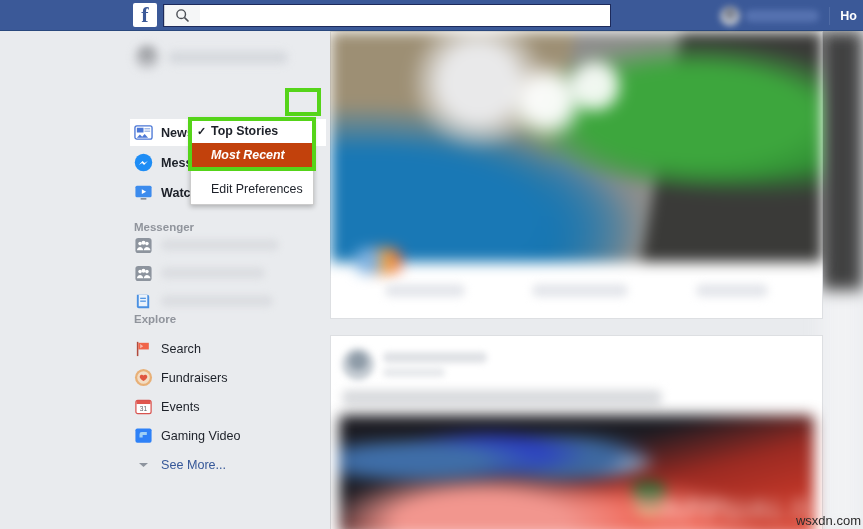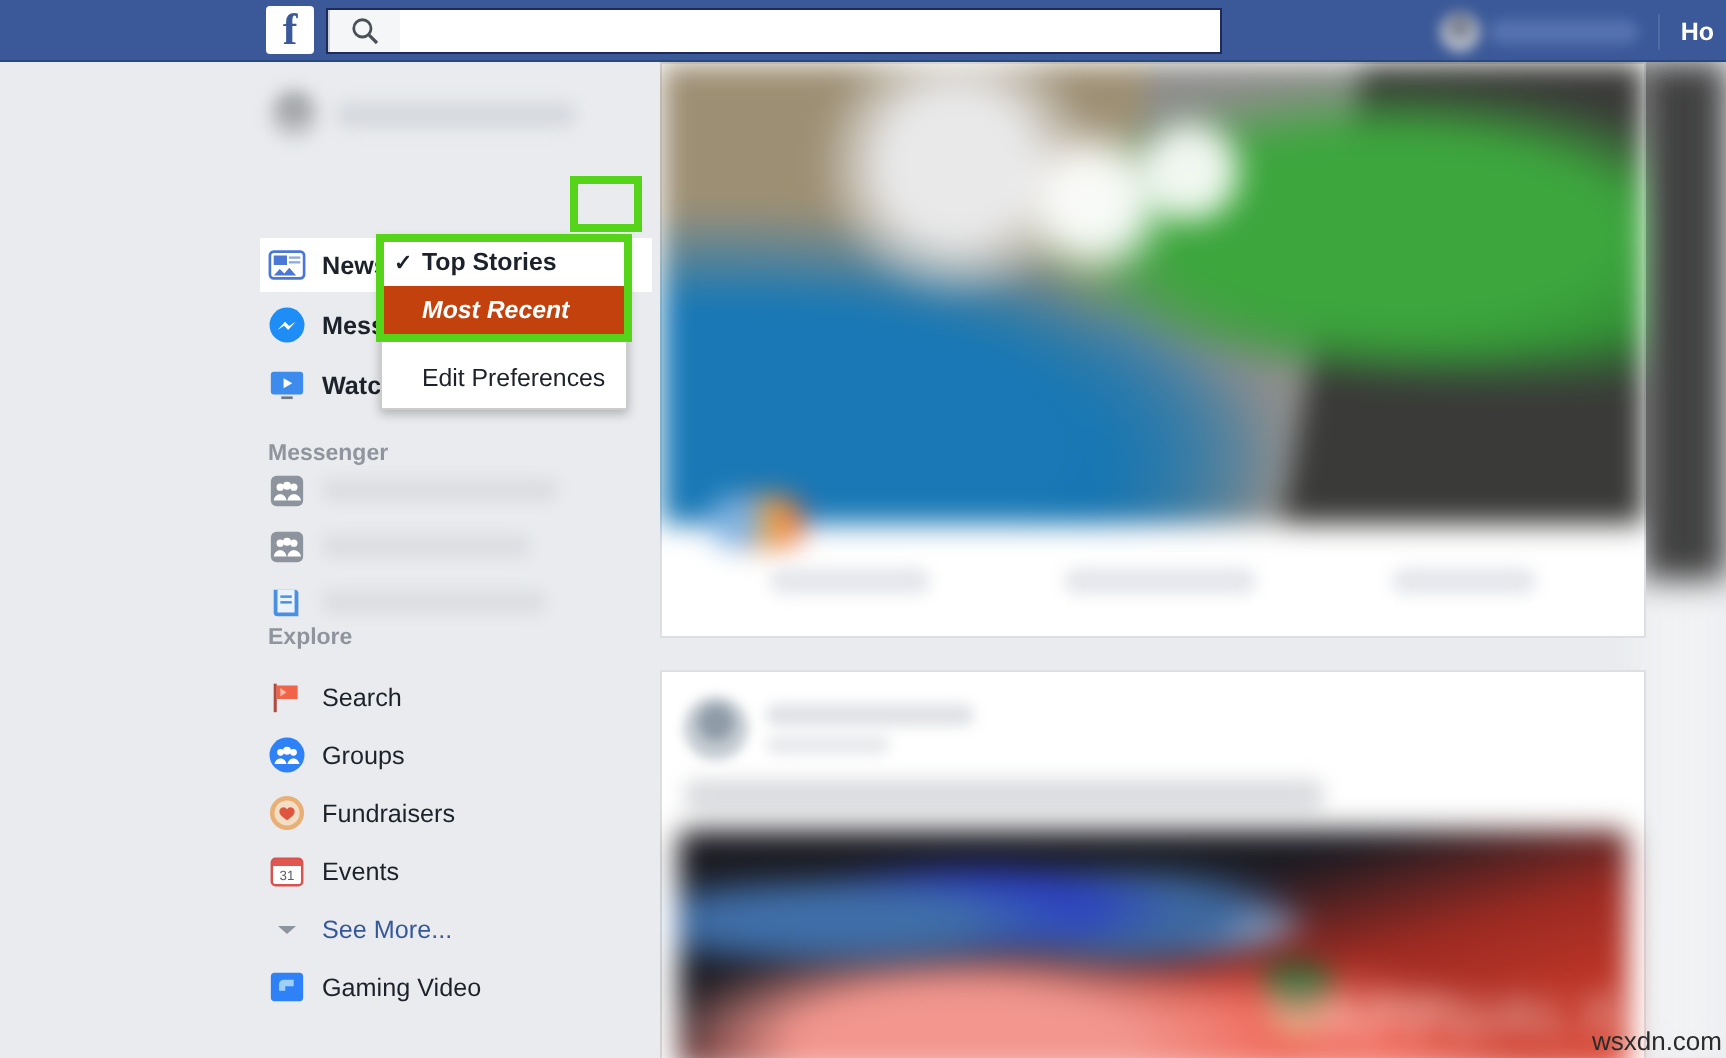--- a/index.html
+++ b/index.html
@@ -365,59 +365,49 @@
       <div class="explore-row">
         <svg class="ico" viewBox="0 0 20 20">
           <rect x="3" y="3" width="1.6" height="15" fill="#b14a3c"></rect>
           <path d="M4.6 4h11v7h-11z" fill="#f06449"></path>
           <path d="M6.5 5.3l3.2 2.2-3.2 2.2z" fill="#fff" opacity=".55"></path>
         </svg>
         <span class="ex-lbl">Search</span>
       </div>
       <div class="explore-row">
         <svg class="ico" viewBox="0 0 20 20">
-          <circle cx="10" cy="10" r="9.2" fill="#2e81f7"></circle>
-          <circle cx="6.6" cy="8.6" r="1.8" fill="#fff"></circle>
-            <circle cx="13.4" cy="8.6" r="1.8" fill="#fff"></circle>
-          <circle cx="10" cy="7.8" r="2.1" fill="#fff"></circle>
-          <path d="M3.4 14.8c.5-2.2 1.9-3 3.2-3s2.7.8 3.2 3zM10.2 14.8c.5-2.2 1.9-3 3.2-3s2.7.8 3.2 3z" fill="#fff"></path>
-        </svg>
-        <span class="ex-lbl">Groups</span>
-      </div>
-      <div class="explore-row">
-        <svg class="ico" viewBox="0 0 20 20">
           <circle cx="10" cy="10" r="9" fill="#e8b077"></circle>
           <circle cx="10" cy="10" r="6.6" fill="#f3ddc4"></circle>
           <path d="M10 13.8C7.4 12 6 10.8 6 9.2A2.2 2.2 0 0110 8a2.2 2.2 0 014 1.2c0 1.6-1.4 2.8-4 4.6z" fill="#e0553f"></path>
         </svg>
         <span class="ex-lbl">Fundraisers</span>
       </div>
       <div class="explore-row">
         <svg class="ico" viewBox="0 0 20 20">
           <rect x="2" y="3.5" width="16" height="14" rx="2" fill="#fff" stroke="#d8534f" stroke-width="1.3"></rect>
           <rect x="2.6" y="4" width="14.8" height="3.4" fill="#e0574f"></rect>
           <text x="10" y="14.6" font-size="7" font-family="Liberation Sans, sans-serif" fill="#5b5f66" text-anchor="middle">31</text>
         </svg>
         <span class="ex-lbl">Events</span>
+      </div>
+      <div class="explore-row">
+        <svg class="ico" viewBox="0 0 20 20">
+          <rect x="1.5" y="2.5" width="17" height="15" rx="2" fill="#2e81f7"></rect>
+          <path d="M13.5 6.2H8.2a2.4 2.4 0 00-2.4 2.4v3.4h3.3V9.6h4.4z" fill="#9fd0f5"></path>
+        </svg>
+        <span class="ex-lbl">Gaming Video</span>
       </div>
       <div class="explore-row">
         <span class="ico" style="display:flex;align-items:center;justify-content:center;">
           <svg width="11" height="8" viewBox="0 0 11 8">
               <path d="M1 2l4.5 4L10 2z" fill="#8d949e"></path>
             </svg>
         </span>
         <span class="ex-lbl see-more">See More...</span>
       </div>
-      <div class="explore-row">
-        <svg class="ico" viewBox="0 0 20 20">
-          <rect x="1.5" y="2.5" width="17" height="15" rx="2" fill="#2e81f7"></rect>
-          <path d="M13.5 6.2H8.2a2.4 2.4 0 00-2.4 2.4v3.4h3.3V9.6h4.4z" fill="#9fd0f5"></path>
-        </svg>
-        <span class="ex-lbl">Gaming Video</span>
-      </div>
     </div>
   </div>
 
   <div class="dropdown">
     <div class="dd-item">
       <span class="chk">✓</span>
       <span>Top Stories</span>
     </div>
     <div class="dd-item selected">
       <span class="chk"></span>

